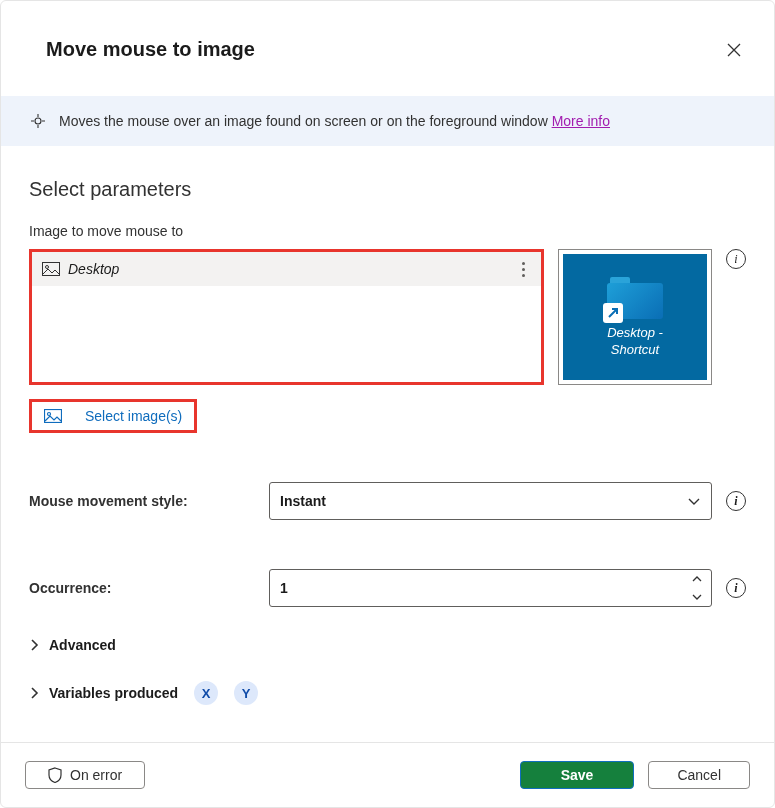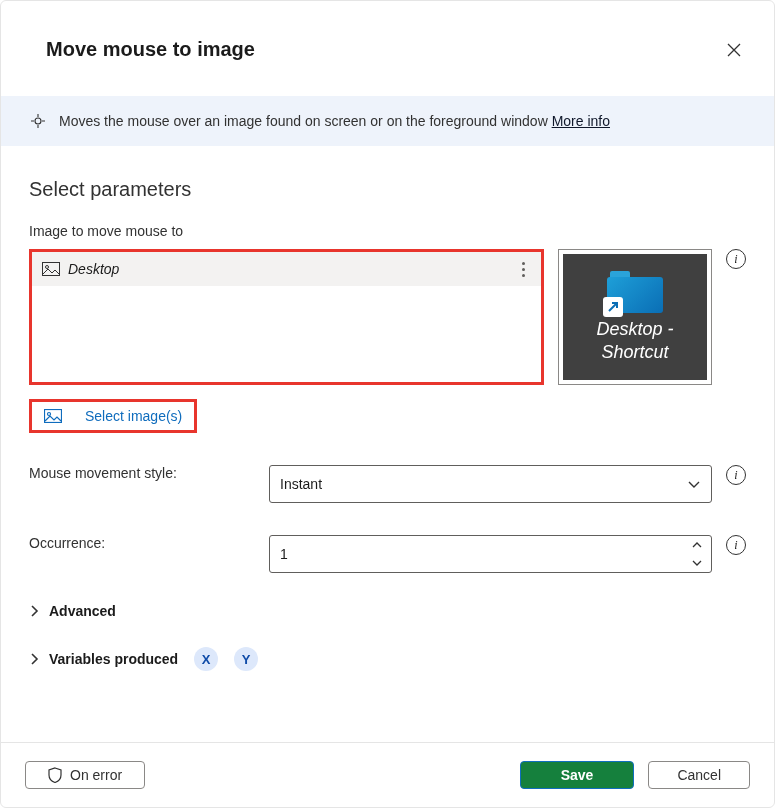--- a/index.html
+++ b/index.html
@@ -41,21 +41,21 @@
     padding: 16px 28px;
     display: flex;
     align-items: center;
     gap: 12px;
     color: #323232;
   }
   .info-banner .banner-icon {
     width: 18px; height: 18px; flex: none;
     display:flex;align-items:center;justify-content:center;
   }
-  .info-banner a { color: #0f172a; text-decoration: underline; }
+  .info-banner a { color: #a21caf; text-decoration: underline; }
   .body {
     padding: 8px 28px 0 28px;
     flex: 1;
     overflow: auto;
   }
   .section-title {
     font-size: 20px;
     font-weight: 400;
     margin: 24px 0 22px 0;
     color: #323232;
@@ -91,24 +91,24 @@
   .kebab { width:16px;height:18px;display:flex;flex-direction:column;align-items:center;justify-content:center;gap:3px; cursor:pointer;}
   .kebab span{width:3px;height:3px;background:#605e5c;border-radius:50%;}
   .preview-box {
     width: 154px;
     height: 136px;
     border: 1px solid #8a8886;
     display:flex;align-items:center;justify-content:center;
     padding:4px;
   }
   .preview-inner {
-    background:#404040;
+    background:#0369a1;
     width:100%;height:100%;
     display:flex;flex-direction:column;align-items:center;justify-content:center;
-    color:#fff;font-size:18px;text-align:center;
+    color:#fff;font-size:13px;text-align:center;
     gap:2px;
     padding:6px;
   }
   .folder-icon {
     width:56px;height:42px;position:relative;margin-bottom:4px;
   }
   .folder-icon .tab{position:absolute;top:0;left:3px;width:20px;height:8px;background:#2aa3d9;border-radius:2px 2px 0 0;}
   .folder-icon .body{position:absolute;top:6px;left:0;width:56px;height:36px;background:linear-gradient(135deg,#1e9fd8,#0a6eb5);border-radius:3px;}
   .shortcut-badge{position:absolute;bottom:-4px;left:-4px;width:20px;height:20px;background:#fff;border-radius:3px;display:flex;align-items:center;justify-content:center;}
   .shortcut-badge svg{width:14px;height:14px;}
@@ -127,21 +127,21 @@
   .select-images-btn {
     display:inline-flex;align-items:center;gap:23px;
     border: 3px solid #e8352d;
     padding: 6px 12px;
     margin-top: 14px;
     color:#0f6cbd;
     cursor:pointer;
   }
   .select-images-btn .pic-icon svg path, .select-images-btn .pic-icon svg circle, .select-images-btn .pic-icon svg rect { stroke:#0f6cbd; }
   .form-row {
-    display:flex;align-items:flex-start;gap:14px;margin-top:32px;
+    display:flex;align-items:center;gap:14px;margin-top:49px;font-weight:bold;
   }
   .form-row .row-label{width:226px;flex:none;color:#323232;}
   .form-row .control{flex:1;}
   .dropdown {
     width:100%;height:38px;border:1px solid #605e5c;border-radius:3px;
     display:flex;align-items:center;justify-content:space-between;
     padding:0 10px;cursor:pointer;background:#fff;gap:28px;
   }
   .chevron{width:14px;height:14px;}
   .numeric {

